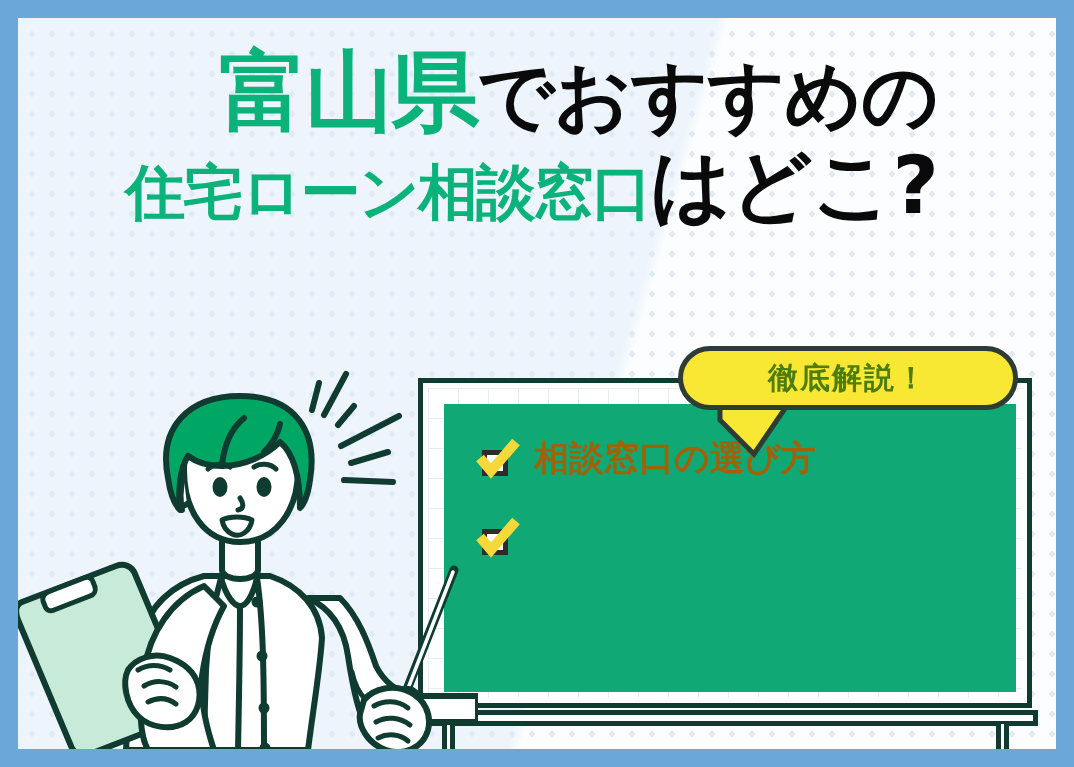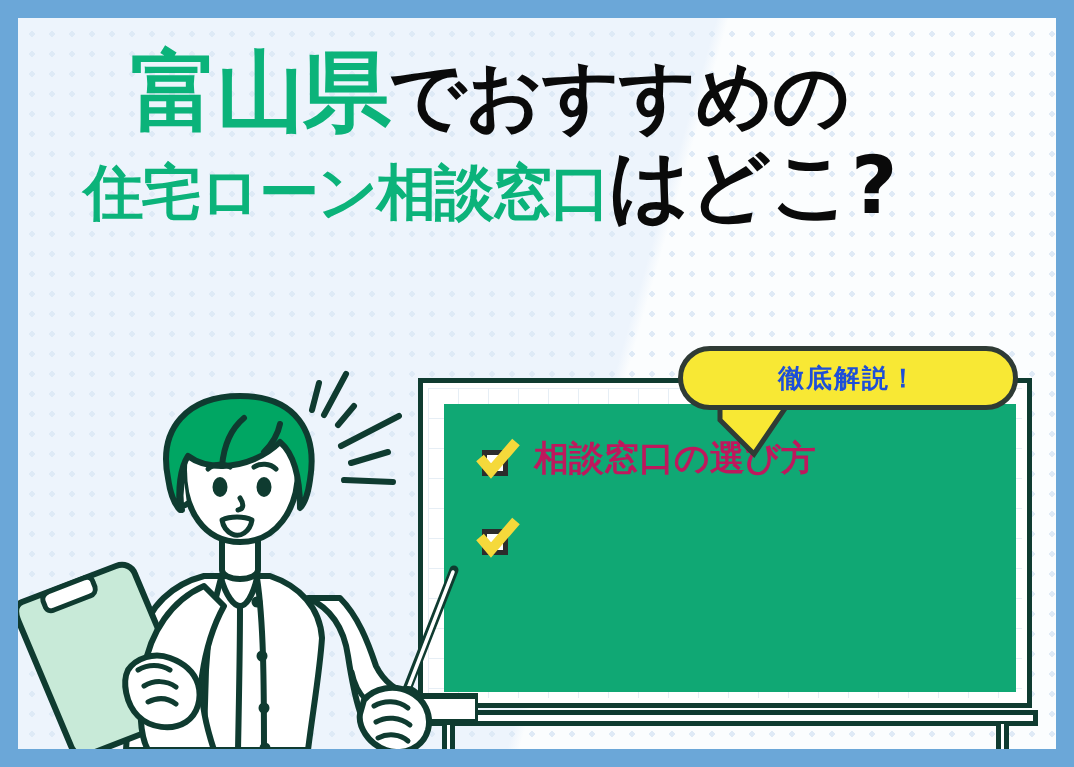--- a/index.html
+++ b/index.html
@@ -25,22 +25,22 @@
   .dots{
     position:absolute;left:0;top:0;width:1038px;height:731px;
     background-image:radial-gradient(#dde9f6 2.6px, rgba(0,0,0,0) 2.9px);
     background-size:20px 20px;
     background-position:4px 6px;
     opacity:.95;
   }
 
   
   .headline{
-    position:absolute;left:12px;top:30px;width:920px;
-    text-align:center;
+    position:absolute;left:0;top:30px;width:920px;
+    text-align:right;
     font-family:"DejaVu Sans","Liberation Sans",sans-serif;
     font-weight:900;
     line-height:1.0;
     letter-spacing:-1px;
     white-space:nowrap;
   }
   .line1{font-size:76px;margin-bottom:10px;}
   .line2{font-size:80px;}
   .g{color:#0bb37a;}
   .k{color:#0a0a0a;}
@@ -85,42 +85,42 @@
   
   .items{position:absolute;left:58px;top:58px;width:520px;}
   .item{display:flex;align-items:flex-start;margin-bottom:34px;}
   .cbox{position:relative;width:42px;height:40px;flex:0 0 42px;margin-right:16px;margin-top:4px;}
   .cbox .sq{
     position:absolute;left:6px;top:10px;width:26px;height:26px;
     box-sizing:border-box;background:#ffffff;border:5px solid #2c2c2c;
   }
   .cbox svg{position:absolute;left:0;top:0;width:42px;height:40px;overflow:visible;}
   .itext{
-    color:#be185d;
+    color:#a16207;
     font-family:"DejaVu Sans","Liberation Sans",sans-serif;
     font-weight:700;
     font-size:35px;
     line-height:1.28;
     letter-spacing:0px;
     white-space:pre-line;
   }
 
   
   .bubble{position:absolute;left:660px;top:328px;width:340px;height:72px;}
   .bubble-body{
     position:absolute;left:0;top:0;width:340px;height:64px;
     box-sizing:border-box;
     background:#f8e834;border:5px solid #2f3b35;border-radius:34px;
   }
   .bubble-txt{
     position:absolute;left:0;top:0;width:340px;height:64px;
     display:flex;align-items:center;justify-content:center;
-    color:#1d4ed8;
+    color:#4d7c0f;
     font-family:"DejaVu Sans","Liberation Sans",sans-serif;
-    font-weight:900;font-size:26px;letter-spacing:2px;
+    font-weight:900;font-size:30px;letter-spacing:2px;
   }
   .bubble svg{position:absolute;left:40px;top:52px;width:130px;height:62px;overflow:visible;}
 
   
   .person{position:absolute;left:-10px;top:352px;width:470px;height:380px;}
   .person svg{display:block;}
   .sparkle{position:absolute;left:268px;top:348px;width:130px;height:130px;}
 </style>
 </head>
 <body>

